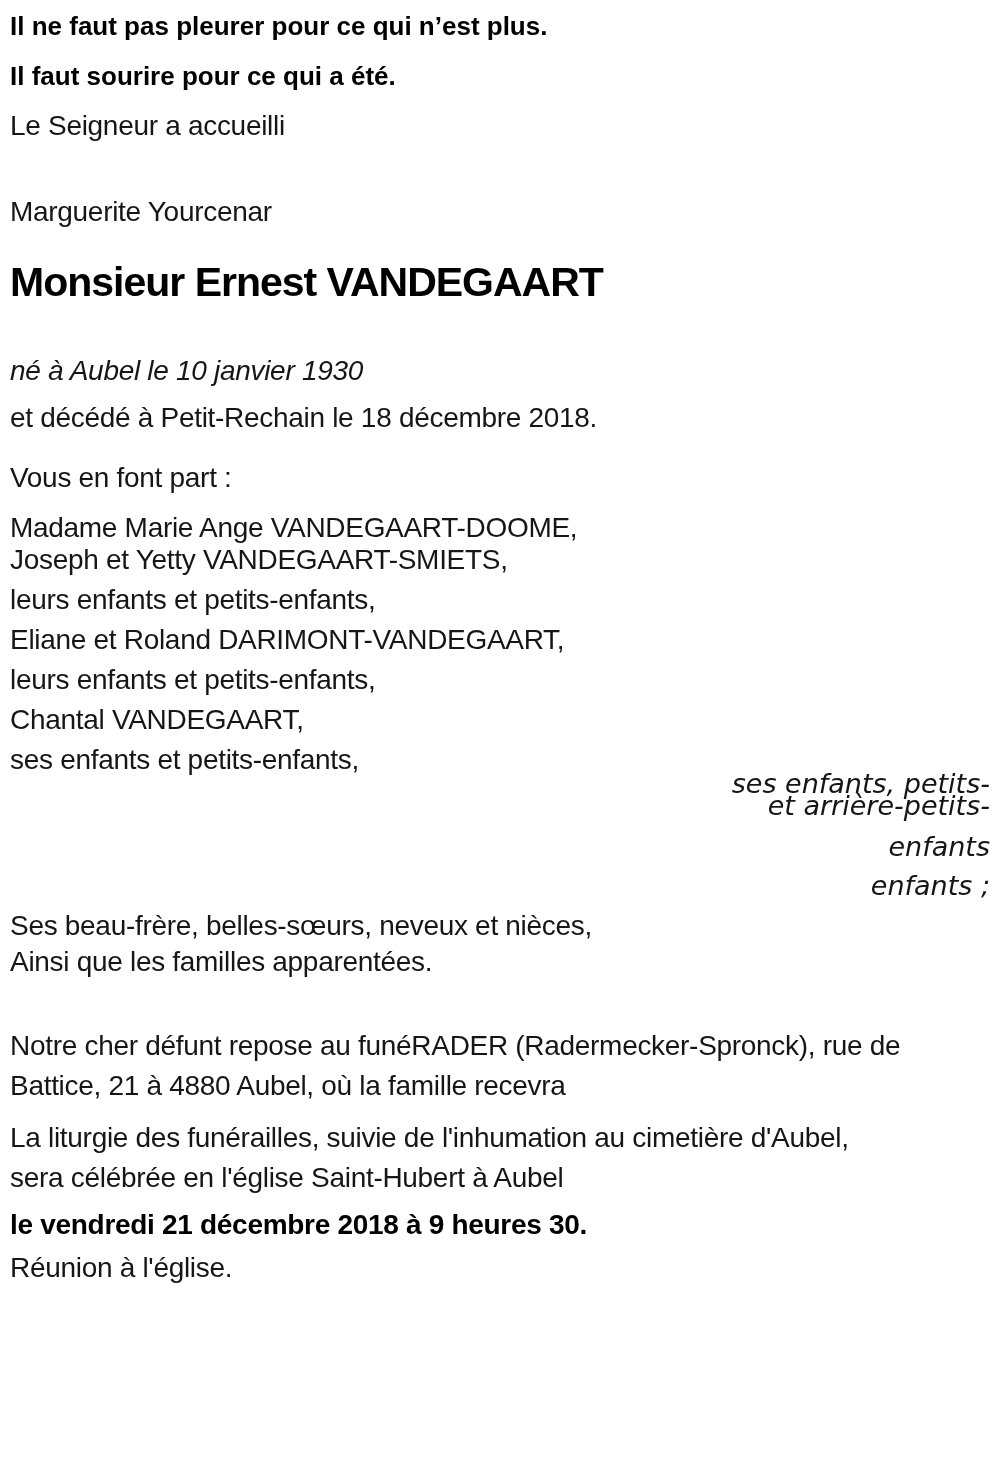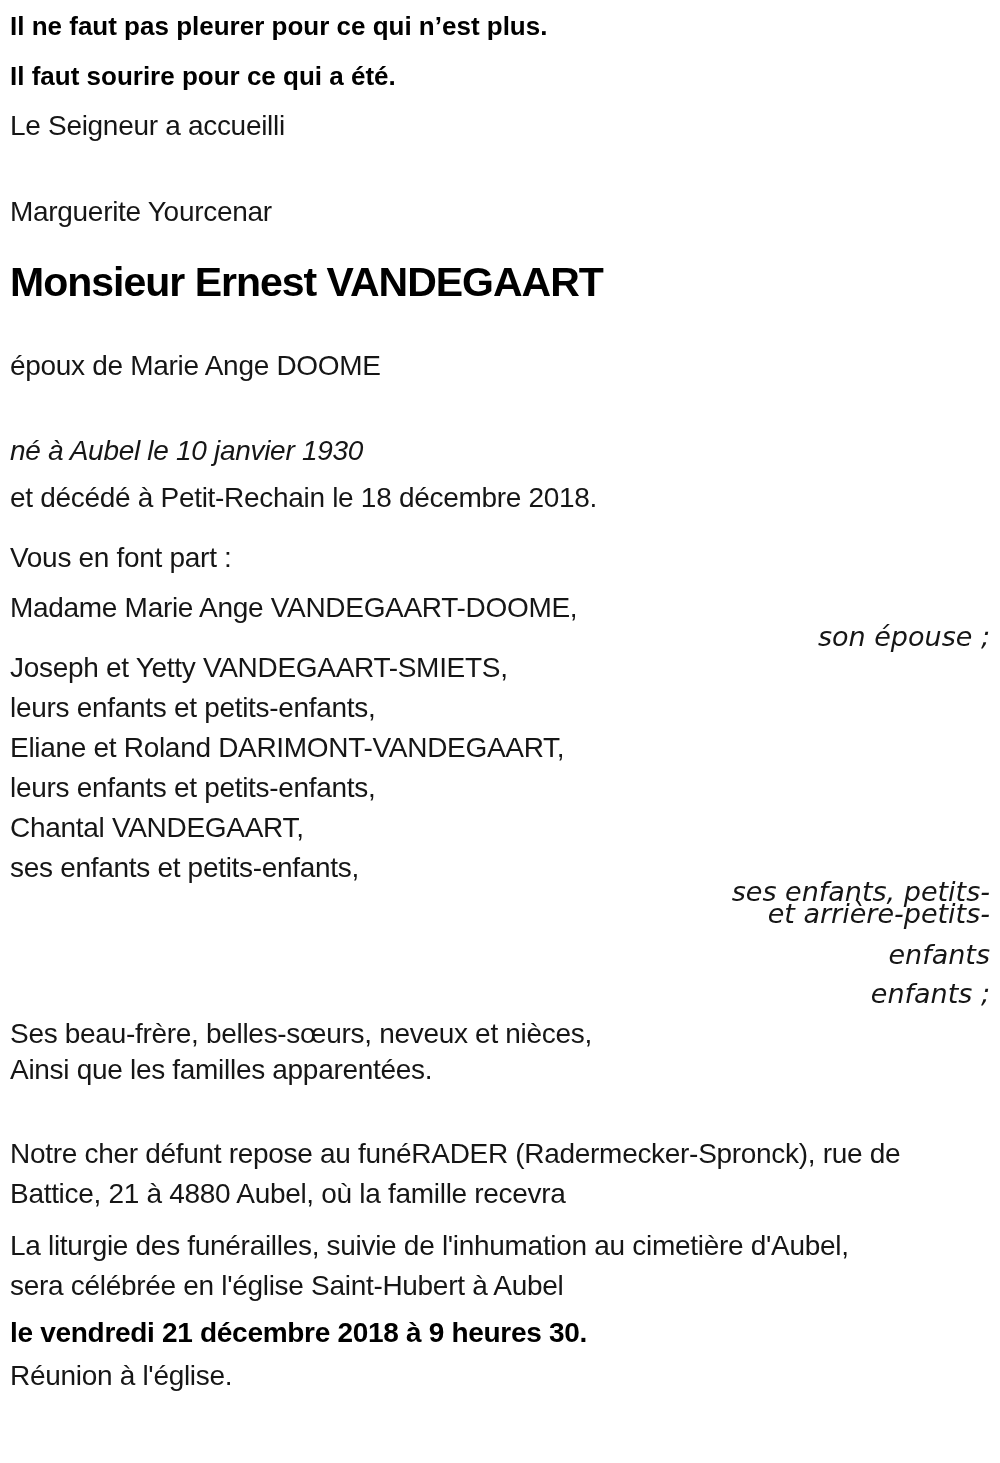--- a/index.html
+++ b/index.html
@@ -76,29 +76,27 @@
 <div class="page">
 
   <div class="ln quote">Il ne faut pas pleurer pour ce qui n’est plus.</div>
   <div class="ln quote mt10">Il faut sourire pour ce qui a été.</div>
 
   <div class="ln mt10">Le Seigneur a accueilli</div>
   <div class="ln mt46">Marguerite Yourcenar</div>
 
   <div class="ln name-title mt26">Monsieur Ernest VANDEGAART</div>
 
-  <div class="ln mt40">époux de Marie Ange DOOME</div>
 
   <div class="ln mt45">né à Aubel le 10 janvier 1930</div>
   <div class="ln mt7">et décédé à Petit-Rechain le 18 décembre 2018.</div>
 
   <div class="ln mt13">Vous en font part :</div>
 
   <div class="ln mt10">Madame Marie Ange VANDEGAART-DOOME,</div>
-  <div class="ln it mtn10">son épouse ;</div>
 
   <div class="ln mtn8">Joseph et Yetty VANDEGAART-SMIETS,</div>
   <div class="ln">leurs enfants et petits-enfants,</div>
   <div class="ln">Eliane et Roland DARIMONT-VANDEGAART,</div>
   <div class="ln">leurs enfants et petits-enfants,</div>
   <div class="ln">Chantal VANDEGAART,</div>
   <div class="ln">ses enfants et petits-enfants,</div>
 
   <div class="ln it mtn15">ses enfants, petits-</div>
   <div class="ln it mtn16">et arrière-petits-</div>

